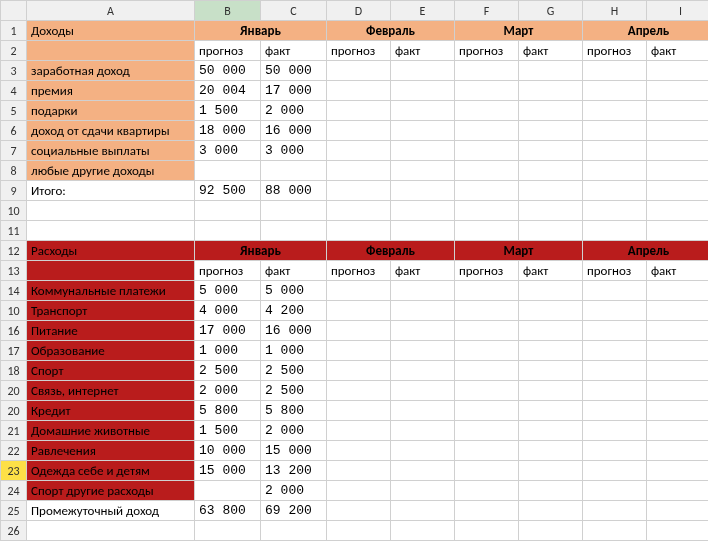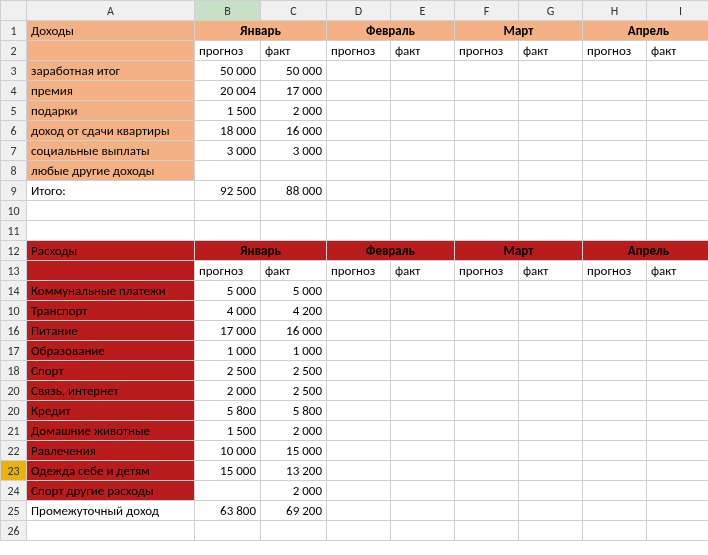--- a/index.html
+++ b/index.html
@@ -42,27 +42,27 @@
   }
   th.rowhdr {
     width: 26px;
     text-align: center;
   }
   .col-A { width: 168px; }
   .col-B { width: 66px; }
   .col-C { width: 66px; }
   .col-D, .col-E, .col-F, .col-G, .col-H { width: 64px; }
   .col-I { width: 68px; }
-  td.num { text-align: right; }
+  td.num { text-align: left; font-family: Liberation Mono, monospace; }
   td.txt { text-align: left; }
   td.center { text-align: center; font-weight: bold; }
   .orange { background: #f4b183; }
   .blue { background: #b91c1c; }
   .selected-col { background: #c8e0c8 !important; }
-  th.active-row { background: #eab308; margin-top: 48px; }
+  th.active-row { background: #fde047; margin-top: 48px; }
 </style>
 </head>
 <body>
 
 <div class="sheet">
 <table>
 <colgroup>
   <col style="width:26px">
   <col class="col-A">
         <col class="col-B">
@@ -111,21 +111,21 @@
   <td class="txt">факт</td>
   <td class="txt">прогноз</td>
   <td class="txt">факт</td>
   <td class="txt">прогноз</td>
   <td class="txt">факт</td>
 
 </tr>
 
 <tr>
           <th class="rowhdr">3</th>
-  <td class="orange txt">заработная итог</td>
+  <td class="orange txt">заработная доход</td>
   <td class="num">50 000</td>
   <td class="num">50 000</td>
   <td></td>
           <td></td>
           <td></td>
           <td></td>
           <td></td>
           <td></td>
         </tr>
 <tr>

